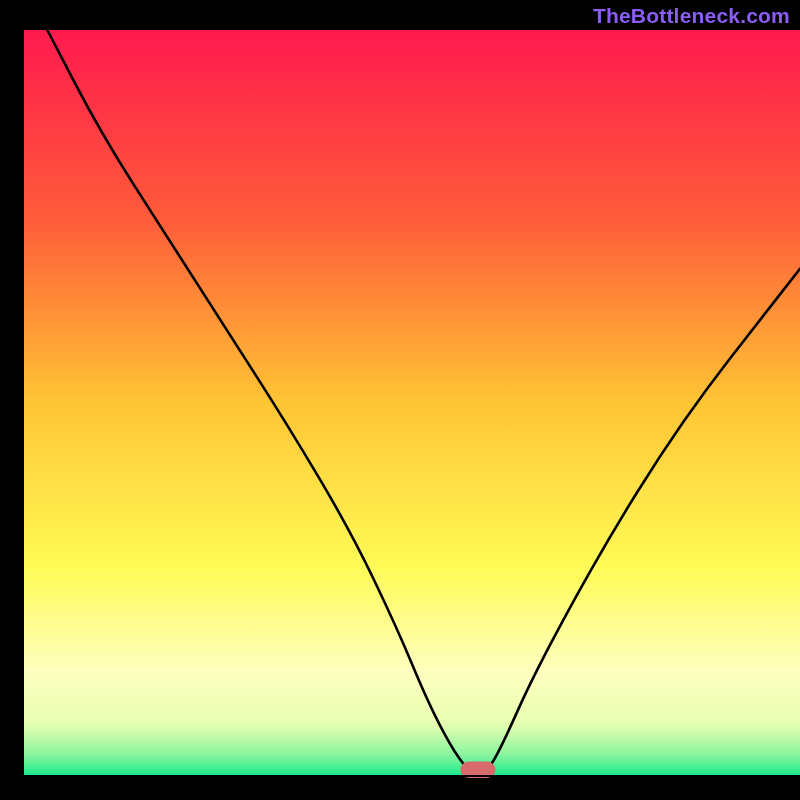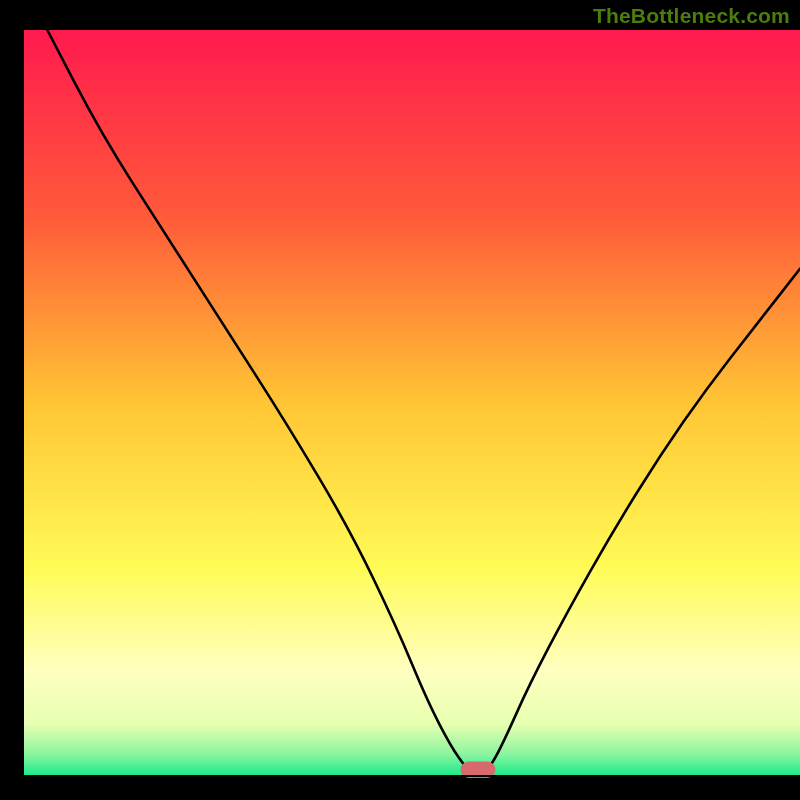--- a/index.html
+++ b/index.html
@@ -14,21 +14,21 @@
   .frame {
     position: relative;
     width: 800px;
     height: 800px;
     background: #000;
   }
   .watermark {
     position: absolute;
     top: 4px;
     right: 10px;
-    color: #4d7c0f;
+    color: #8b5cf6;
     font-size: 21px;
     font-weight: 700;
     letter-spacing: 0.2px;
     z-index: 10;
   }
   svg {
     position: absolute;
     left: 0;
     top: 0;
   }

